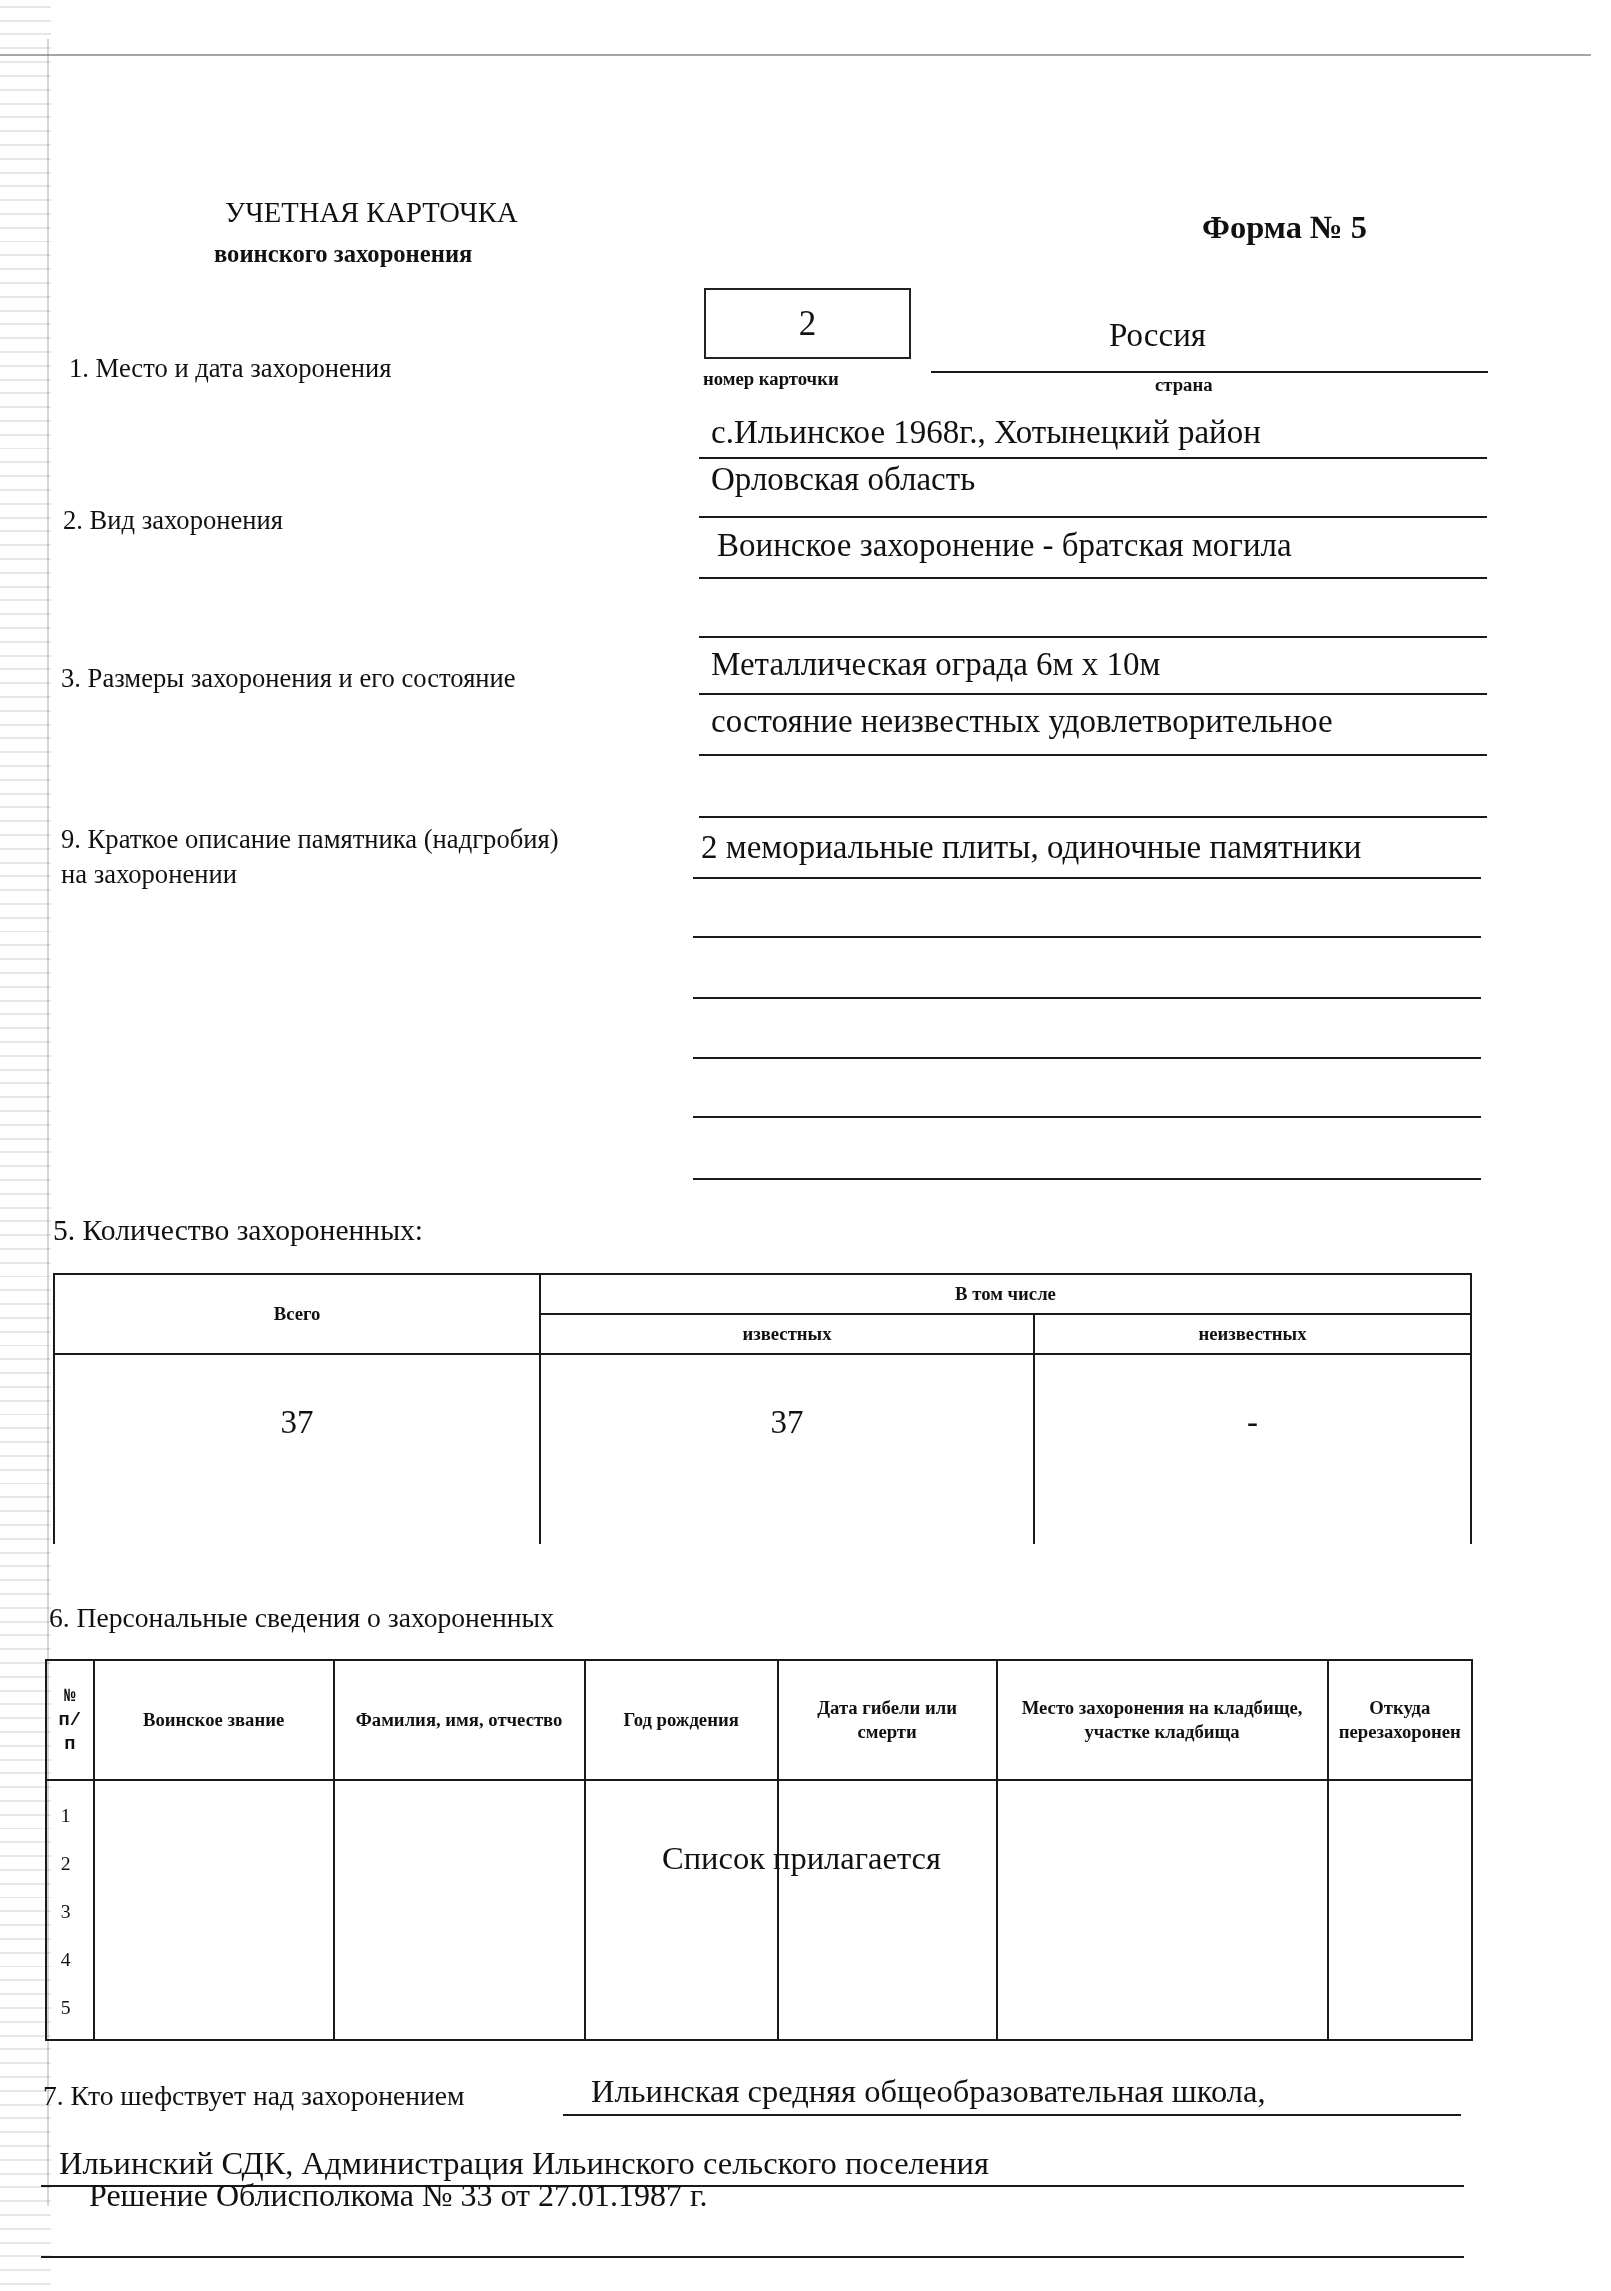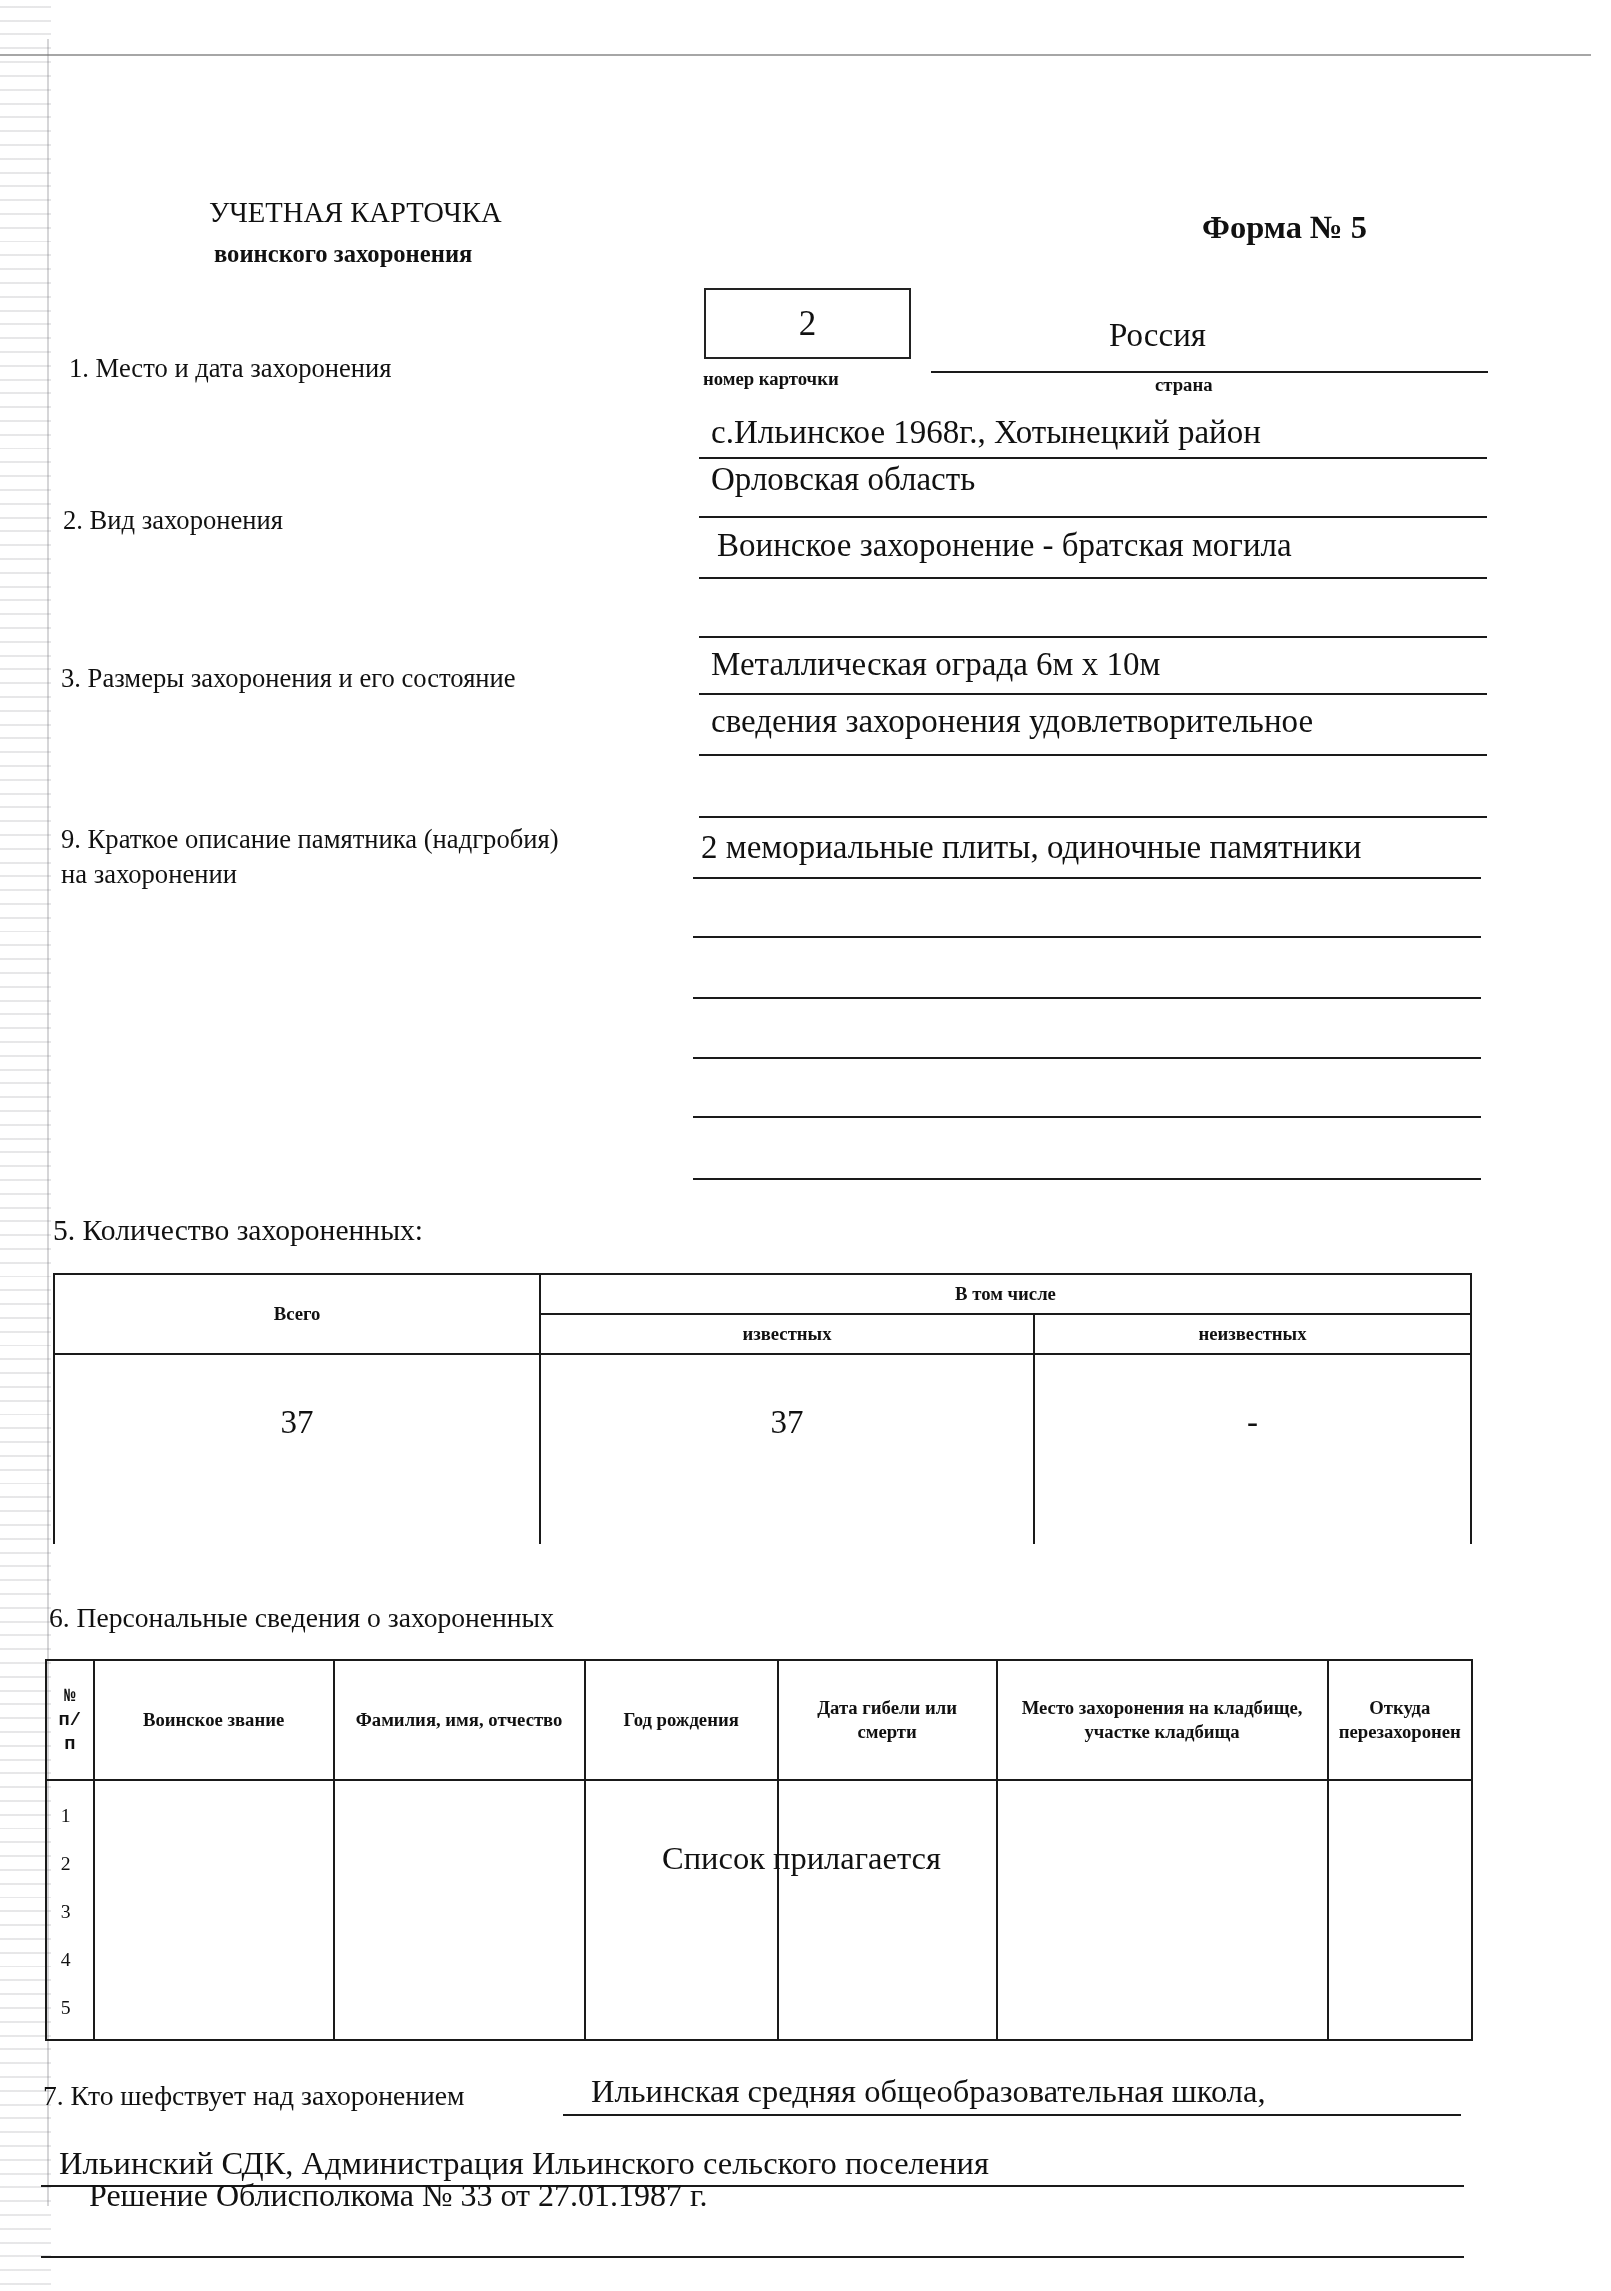--- a/index.html
+++ b/index.html
@@ -40,21 +40,21 @@
     .attached { position: absolute; left: 630px; top: 1840px; font-size: 32.5px; margin-left: 32px; }
     .sec7-label { font-size: 27.6px; }
   </style>
 </head>
 <body>
 
 <div class="scan-edge"></div>
 <div class="scan-edge-line"></div>
 <div class="top-rule"></div>
 
-<div class="abs title" style="left:209px; top:197px;">УЧЕТНАЯ КАРТОЧКА</div>
+<div class="abs title" style="left:225px; top:197px;">УЧЕТНАЯ КАРТОЧКА</div>
 <div class="abs subtitle" style="left:214px; top:240px;">воинского захоронения</div>
 <div class="abs form-no" style="left:1202px; top:209px;">Форма № 5</div>
 
 <div class="card-box">
   <span>2</span>
 </div>
 <div class="abs small-label" style="left:703px; top:368px;">номер карточки</div>
 <div class="abs value" style="left:1109px; top:317px;">Россия</div>
 <div class="rule" style="left:931px; top:371px; width:557px;"></div>
 <div class="abs small-label" style="left:1155px; top:374px;">страна</div>
@@ -66,21 +66,21 @@
 <div class="rule" style="left:699px; top:516px; width:788px;"></div>
 
 <div class="abs label" style="left:63px; top:505px;">2. Вид захоронения</div>
 <div class="abs value" style="left:717px; top:527px;">Воинское захоронение - братская могила</div>
 <div class="rule" style="left:699px; top:577px; width:788px;"></div>
 <div class="rule" style="left:699px; top:636px; width:788px;"></div>
 
 <div class="abs label" style="left:61px; top:663px;">3. Размеры захоронения и его состояние</div>
 <div class="abs value" style="left:711px; top:646px;">Металлическая ограда 6м х 10м</div>
 <div class="rule" style="left:699px; top:693px; width:788px;"></div>
-<div class="abs value" style="left:711px; top:703px;">сведения захоронения удовлетворительное</div>
+<div class="abs value" style="left:711px; top:703px;">состояние неизвестных удовлетворительное</div>
 <div class="rule" style="left:699px; top:754px; width:788px;"></div>
 <div class="rule" style="left:699px; top:816px; width:788px;"></div>
 
 <div class="abs label" style="left:61px; top:824px;">9. Краткое описание памятника (надгробия)</div>
 <div class="abs label" style="left:61px; top:859px;">на захоронении</div>
 <div class="abs value" style="left:701px; top:829px;">2 мемориальные плиты, одиночные памятники</div>
 <div class="rule" style="left:693px; top:877px; width:788px;"></div>
 <div class="rule" style="left:693px; top:936px; width:788px;"></div>
 <div class="rule" style="left:693px; top:997px; width:788px;"></div>
 <div class="rule" style="left:693px; top:1057px; width:788px;"></div>

